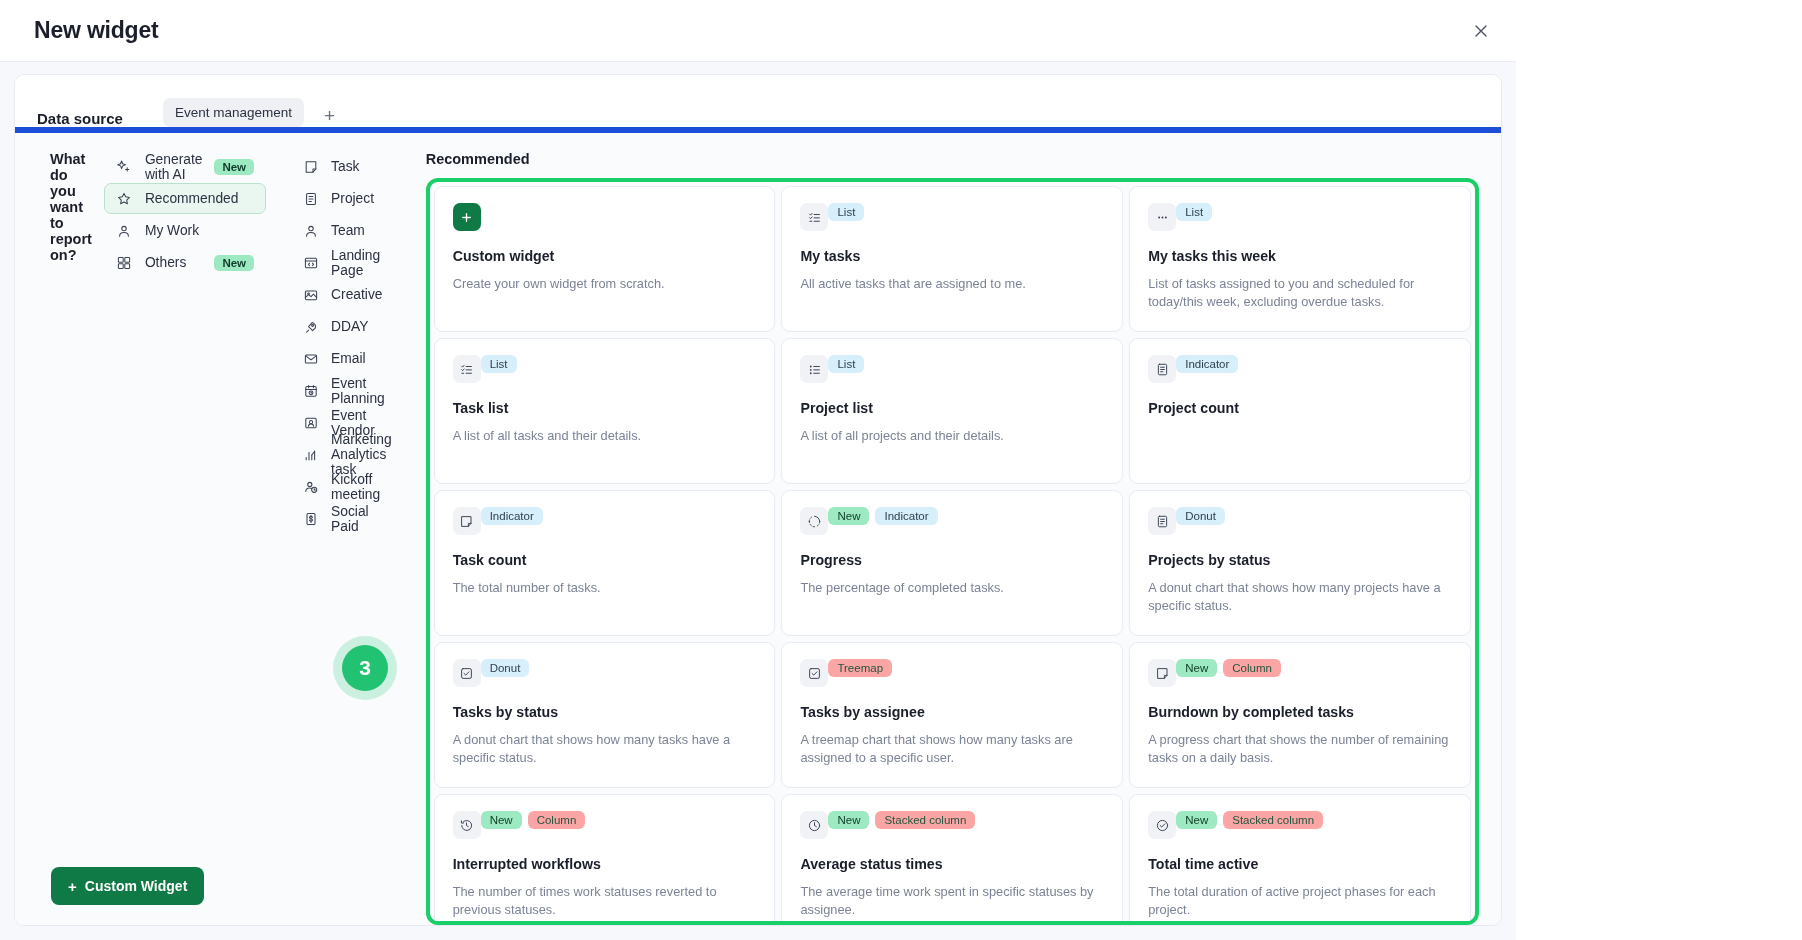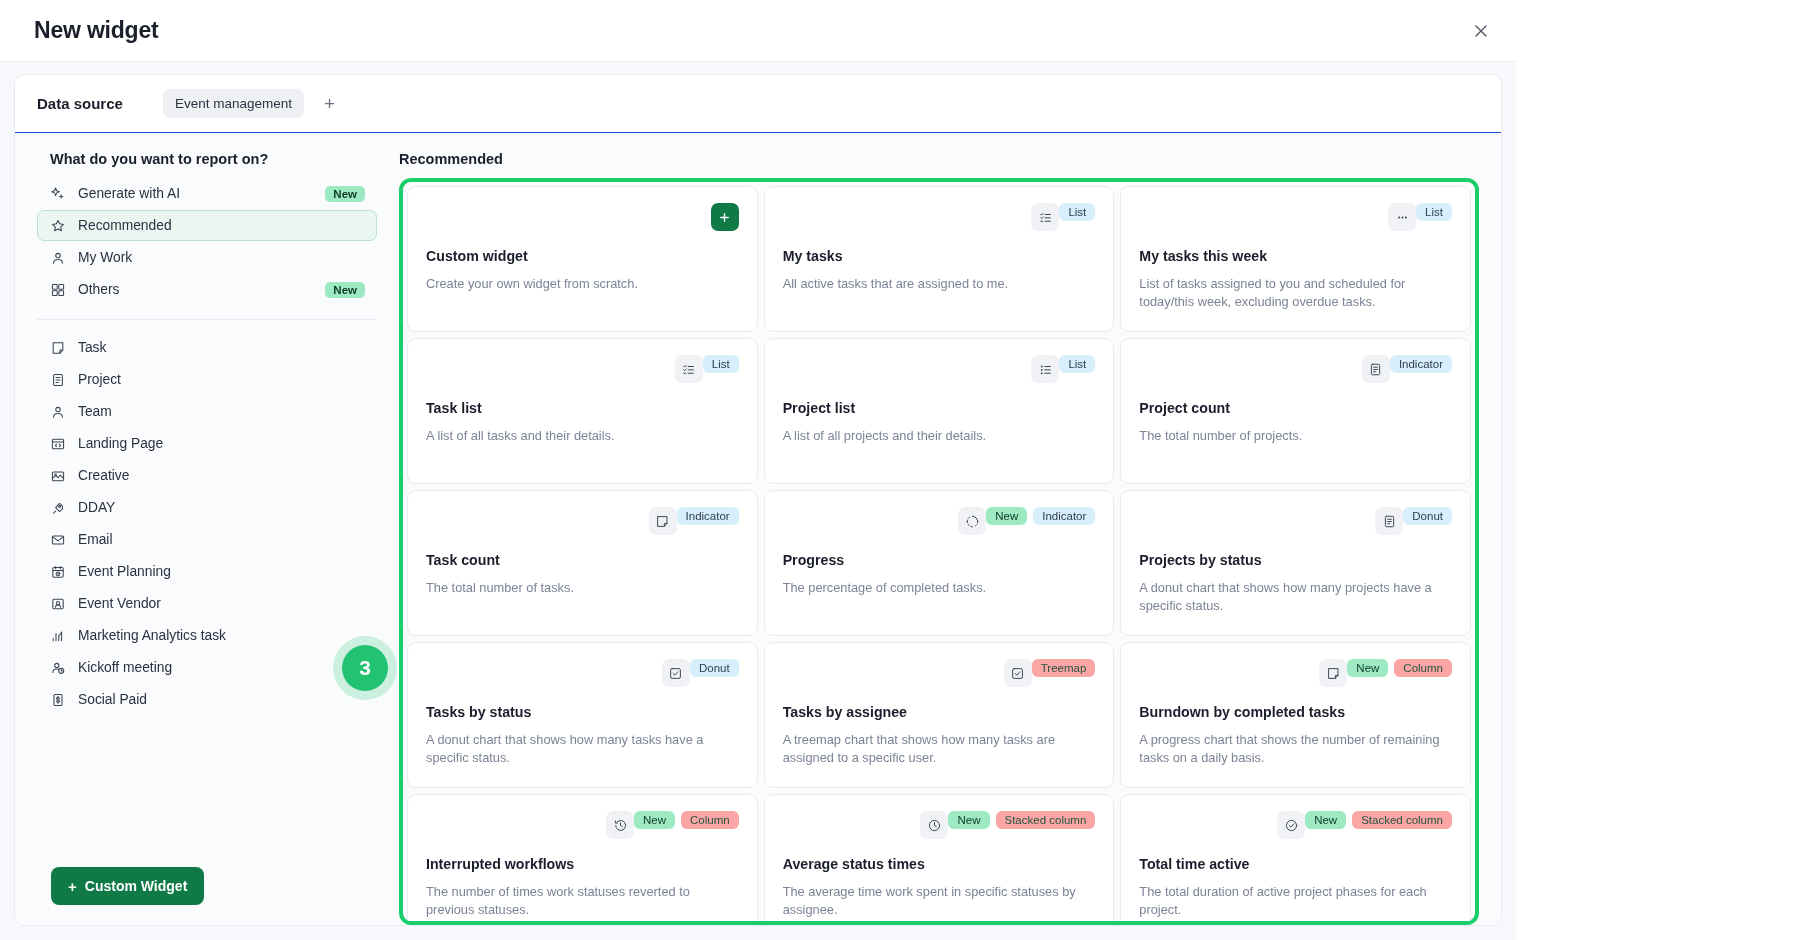--- a/index.html
+++ b/index.html
@@ -49,24 +49,24 @@
     border: 1px solid #e7eaf1;
     border-radius: 10px;
     display: flex; flex-direction: column;
     min-height: 0;
     overflow: hidden;
   }
 
   
   .datasource {
     flex: 0 0 58px;
-    display: flex; align-items: center;
+    display: flex; align-items: flex-end;
     padding: 0 22px;
     gap: 16px;
-    border-bottom: 1px solid #1d4ed8;
+    border-bottom: 6px solid #1d4ed8;
     background: #fff;
   }
   .datasource .ds-label {
     font-size: 15px; font-weight: 700; color: #1b1f2b;
   }
   .ds-chip {
     background: #eef0f4; color: #2c3242;
     font-size: 13.5px; border-radius: 7px;
     padding: 7px 12px; cursor: pointer; margin-left: 24px;
   }
@@ -78,24 +78,25 @@
   
   .content {
     flex: 1 1 auto; display: flex; min-height: 0;
     background: #fafbfd;
   }
 
   
   .sidebar {
     flex: 0 0 384px;
     background: #fafbfd;
-    display: flex; flex-direction: column;
+    display: flex; flex-direction: row;
     padding: 18px 22px 0 22px;
     min-height: 0;
     position: relative;
+    gap: 12px;
   }
   .side-title {
     font-size: 14.5px; font-weight: 700; color: #1b1f2b;
     margin: 0 0 11px 13px;
   }
   .side-list { display: flex; flex-direction: column; gap: 1px; }
   .side-item {
     display: flex; align-items: center; gap: 12px;
     height: 31px; padding: 0 11px;
     border-radius: 7px; cursor: pointer;
@@ -174,21 +175,21 @@
   .card {
     background: #ffffff;
     border: 1px solid #e7eaf1;
     border-radius: 9px;
     padding: 16px 18px 18px 18px;
     min-height: 146px;
     display: flex; flex-direction: column;
     cursor: pointer;
   }
   .card-top {
-    display: flex; align-items: flex-start; justify-content: flex-end;
+    display: flex; align-items: flex-start; justify-content: flex-start;
     margin-bottom: 17px; min-height: 28px;
   }
   .card-icon {
     width: 28px; height: 28px; border-radius: 7px;
     background: #f0f2f6; color: #3b4252;
     display: flex; align-items: center; justify-content: center;
     flex: 0 0 28px;
   }
   .card-icon svg { width: 15px; height: 15px; display: block; }
   .card-icon.accent { background: #0f7a45; color: #ffffff; }
@@ -498,21 +499,20 @@
                       <svg viewBox="0 0 20 20" fill="none" stroke="currentColor" stroke-width="1.3" stroke-linecap="round" stroke-linejoin="round">
                         <rect x="4.5" y="3" width="11" height="14" rx="1.5"></rect>
                         <path d="M7.5 7h5 M7.5 10h5 M7.5 13h3"></path>
                       </svg>
                     </div>
                     <div class="card-tags">
                       <span class="tag blue">Indicator</span>
                     </div>
                   </div>
                   <div class="card-title">Project count</div>
-                  <div class="card-desc">The total number of projects.</div>
                 </div>
                 <div class="card">
                   <div class="card-top">
                     <div class="card-icon">
                       <svg viewBox="0 0 20 20" fill="none" stroke="currentColor" stroke-width="1.3" stroke-linecap="round" stroke-linejoin="round">
                         <path d="M4 3.5 h12 v9 l-3.5 4 H4 Z"></path>
                         <path d="M16 12.5 h-3.5 v4"></path>
                       </svg>
                     </div>
                     <div class="card-tags">

